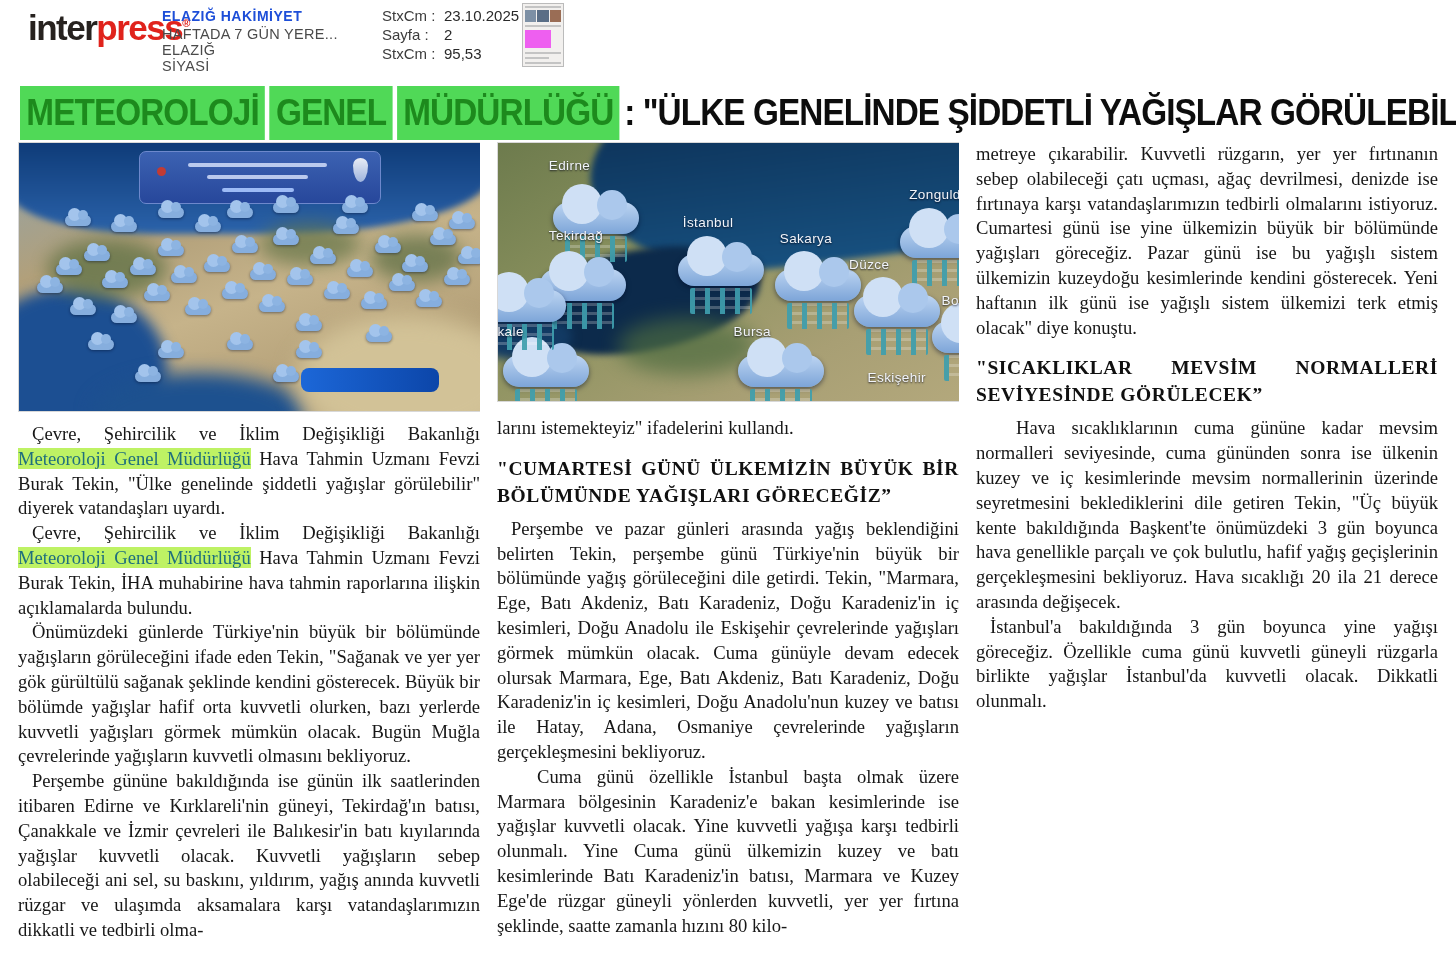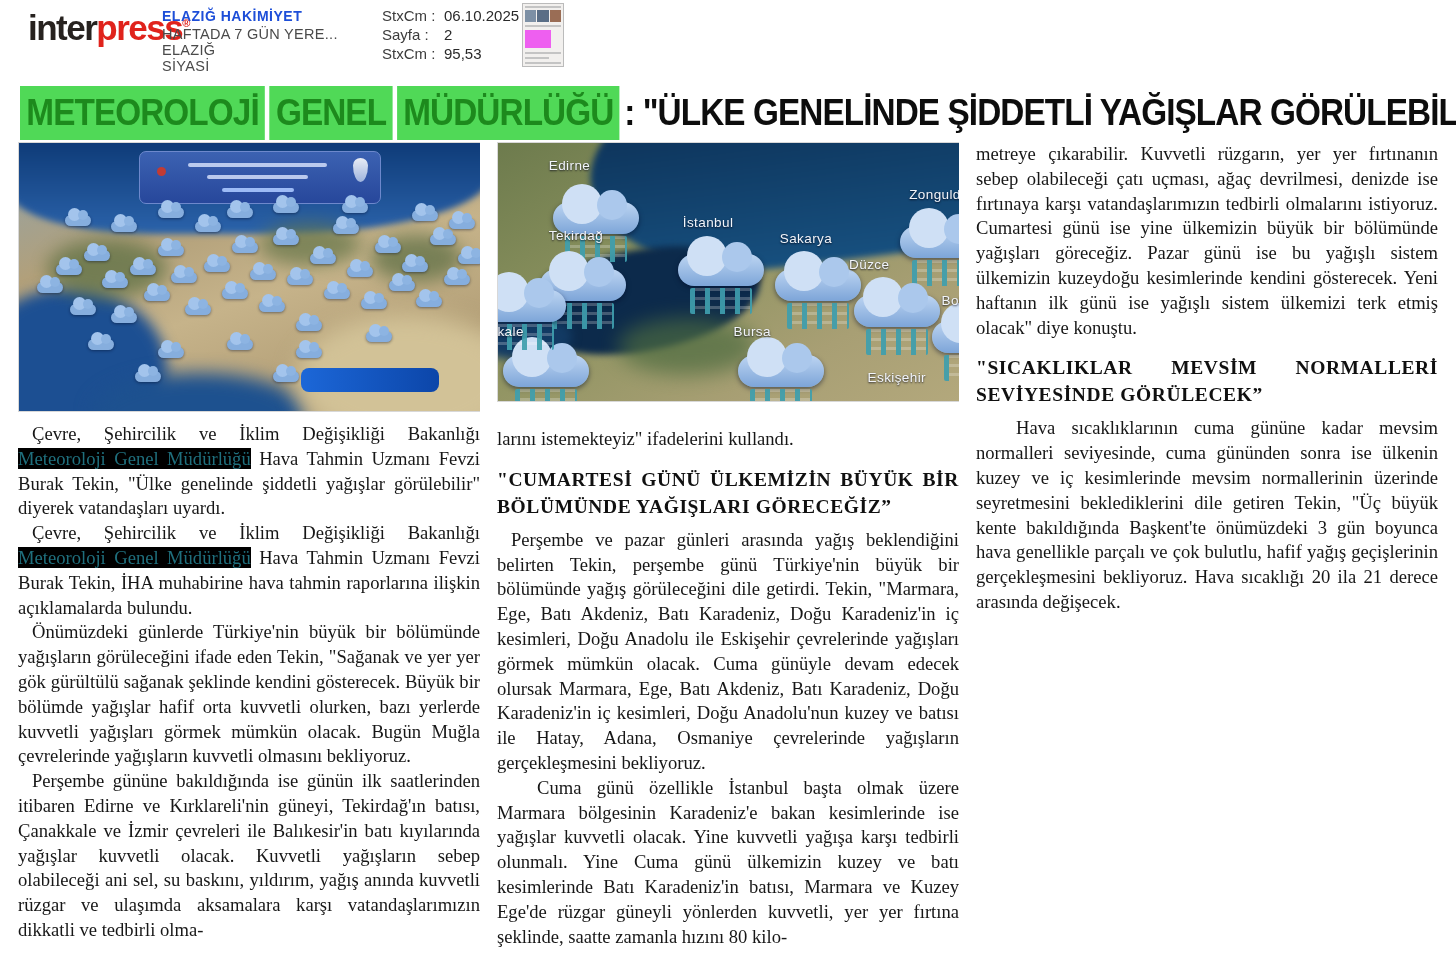--- a/index.html
+++ b/index.html
@@ -38,25 +38,25 @@
   
   .content{position:absolute;top:142px;left:18px;right:18px;bottom:0;display:flex;gap:17px;}
   .col{flex:1;min-width:0;overflow:hidden;position:relative;}
   .col-text{font-family:"Liberation Serif",serif;font-size:18.6px;line-height:24.8px;
     color:#171717;text-align:justify;}
   .col-text p{margin:0;text-indent:14px;}
   .col-text p.noind{text-indent:0;}
   .col-text p.bigind{text-indent:40px;}
   .col-text h2{margin:14px 0 8px 0;font-size:19.5px;font-weight:bold;letter-spacing:0.6px;
     text-align:justify;line-height:27px;color:#101010;}
-  .hl-cyan{background:#000000;color:#1f6f7d;}
+  .hl-cyan{background:#bef264;color:#1f6f7d;}
   
   .map{position:relative;width:100%;overflow:hidden;border:1px solid #d8d8d8;}
   .map1{height:268px;margin-bottom:10px;background:linear-gradient(160deg,#8fa3ad 0%,#b2a07a 32%,#c6b38a 55%,#b4a078 80%,#c0ae86 100%);}
-  .map2{height:258px;margin-bottom:25px;background:linear-gradient(150deg,#6d7b4d 0%,#8c925f 40%,#a89f74 75%,#b3a87c 100%);}
+  .map2{height:258px;margin-bottom:14px;background:linear-gradient(150deg,#6d7b4d 0%,#8c925f 40%,#a89f74 75%,#b3a87c 100%);}
   .blob{position:absolute;}
   .m1-sea-top{top:-6%;left:-2%;right:-2%;height:40%;background:linear-gradient(180deg,#0a3570,#2b63ab);border-radius:0 0 45% 30% / 0 0 55% 40%;filter:blur(3px);}
   .m1-sea-left{left:-10%;bottom:-14%;width:42%;height:60%;background:#1c4f92;border-radius:50%;filter:blur(7px);}
   .m1-sea-bot{left:16%;bottom:-16%;width:46%;height:30%;background:#1d518f;border-radius:50%;filter:blur(9px);}
   .m1-desert{right:-8%;bottom:-12%;width:48%;height:48%;background:#d2c297;border-radius:50%;filter:blur(11px);}
   .m1-green1{left:6%;top:36%;width:26%;height:22%;background:#5e7145;border-radius:50%;filter:blur(9px);opacity:.75;}
   .m1-green2{left:52%;top:30%;width:22%;height:16%;background:#647548;border-radius:50%;filter:blur(9px);opacity:.7;}
   .m1-green3{right:4%;top:34%;width:20%;height:18%;background:#596c42;border-radius:50%;filter:blur(9px);opacity:.7;}
   .m1-banner{position:absolute;left:26%;top:3%;width:52%;height:19%;background:linear-gradient(180deg,#3c62b2,#27479b);
     border:1px solid #6d88cc;border-radius:7px;filter:blur(0.4px);}
@@ -97,21 +97,21 @@
   <div class="pub-block">
     <div class="pub-name">ELAZIĞ HAKİMİYET</div>
     <div class="pub-line">HAFTADA 7 GÜN YERE...</div>
     <div class="pub-line">ELAZIĞ</div>
     <div class="pub-line">SİYASİ</div>
   </div>
 
   <div class="clip-meta">
       <div class="meta-row">
         <span class="meta-label">StxCm :</span>
-        <span class="meta-value">06.10.2025</span>
+        <span class="meta-value">23.10.2025</span>
       </div>
       <div class="meta-row">
         <span class="meta-label">Sayfa :</span>
         <span class="meta-value">2</span>
       </div>
       <div class="meta-row">
         <span class="meta-label">StxCm :</span>
         <span class="meta-value">95,53</span>
       </div>
     </div>
@@ -281,16 +281,17 @@
         <p><span>Perşembe ve pazar günleri arasında yağış beklendiğini belirten Tekin, perşembe günü Türkiye'nin büyük bir bölümünde yağış görüleceğini dile getirdi. Tekin, "Marmara, Ege, Batı Akdeniz, Batı Karadeniz, Doğu Karadeniz'in iç kesimleri, Doğu Anadolu ile Eskişehir çevrelerinde yağışları görmek mümkün olacak. Cuma günüyle devam edecek olursak Marmara, Ege, Batı Akdeniz, Batı Karadeniz, Doğu Karadeniz'in iç kesimleri, Doğu Anadolu'nun kuzey ve batısı ile Hatay, Adana, Osmaniye çevrelerinde yağışların gerçekleşmesini bekliyoruz.</span></p>
         <p class="bigind"><span>Cuma günü özellikle İstanbul başta olmak üzere Marmara bölgesinin Karadeniz'e bakan kesimlerinde ise yağışlar kuvvetli olacak. Yine kuvvetli yağışa karşı tedbirli olunmalı. Yine Cuma günü ülkemizin kuzey ve batı kesimlerinde Batı Karadeniz'in batısı, Marmara ve Kuzey Ege'de rüzgar güneyli yönlerden kuvvetli, yer yer fırtına şeklinde, saatte zamanla hızını 80 kilo-</span></p>
       </div>
   </div>
 
   <div class="col">
     <div class="col-text">
         <p class="noind"><span>metreye çıkarabilir. Kuvvetli rüzgarın, yer yer fırtınanın sebep olabileceği çatı uçması, ağaç devrilmesi, denizde ise fırtınaya karşı vatandaşlarımızın tedbirli olmalarını istiyoruz. Cumartesi günü ise yine ülkemizin büyük bir bölümünde yağışları göreceğiz. Pazar günü ise bu yağışlı sistem ülkemizin kuzeydoğu kesimlerinde kendini gösterecek. Yeni haftanın ilk günü ise yağışlı sistem ülkemizi terk etmiş olacak" diye konuştu.</span></p>
         <h2><span>"SICAKLIKLAR MEVSİM NORMALLERİ SEVİYESİNDE GÖRÜLECEK”</span></h2>
         <p class="bigind"><span>Hava sıcaklıklarının cuma gününe kadar mevsim normalleri seviyesinde, cuma gününden sonra ise ülkenin kuzey ve iç kesimlerinde mevsim normallerinin üzerinde seyretmesini beklediklerini dile getiren Tekin, "Üç büyük kente bakıldığında Başkent'te önümüzdeki 3 gün boyunca hava genellikle parçalı ve çok bulutlu, hafif yağış geçişlerinin gerçekleşmesini bekliyoruz. Hava sıcaklığı 20 ila 21 derece arasında değişecek.</span></p>
+        <p><span>İstanbul'a bakıldığında 3 gün boyunca yine yağışı göreceğiz. Özellikle cuma günü kuvvetli güneyli rüzgarla birlikte yağışlar İstanbul'da kuvvetli olacak. Dikkatli olunmalı.</span></p>
       </div>
   </div>
 
 </div>
 
 </body></html>

